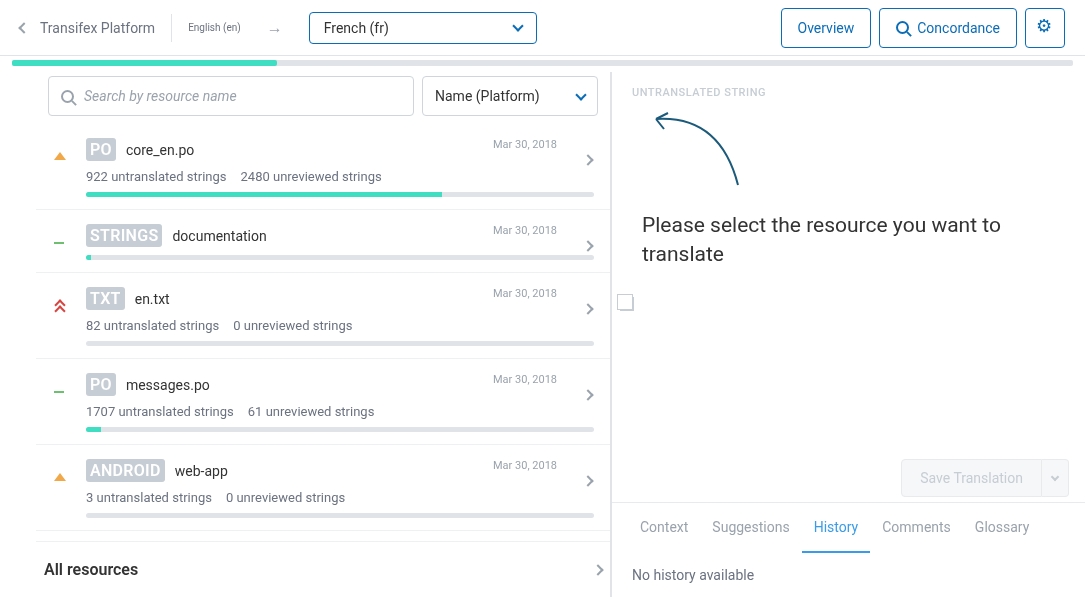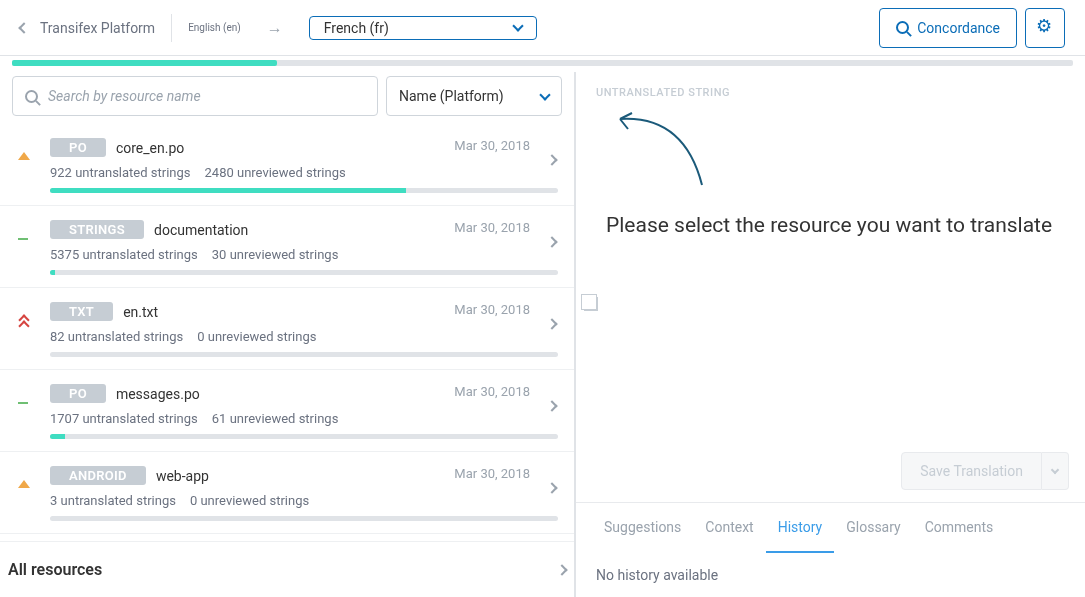--- a/index.html
+++ b/index.html
@@ -2,60 +2,60 @@
 <html><head>
 <meta charset="utf-8">
 <style>
 * { box-sizing: border-box; margin: 0; padding: 0; font-family: -apple-system, BlinkMacSystemFont, "Segoe UI", Roboto, sans-serif; }
 body { width: 1085px; height: 597px; overflow: hidden; background: #fff; color: #333; }
 .top-bar { height: 56px; border-bottom: 1px solid #e0e3e7; display: flex; align-items: center; padding: 0 20px; gap: 8px; }
 .breadcrumb { display: flex; align-items: center; gap: 12px; color: #6b7280; font-size: 14px; }
 .chev-left { width: 8px; height: 8px; border-left: 2px solid #9aa3ad; border-bottom: 2px solid #9aa3ad; transform: rotate(45deg); display: inline-block; }
 .divider { width: 1px; height: 28px; background: #e0e3e7; margin: 0 8px; }
 .arrow-right { color: #9aa3ad; font-size: 16px; margin: 0 18px; }
-.lang-select { border: 1px solid #0b6db7; border-radius: 4px; height: 24px; width: 228px; display: flex; align-items: center; padding: 0 14px; color: #333; font-size: 14px; justify-content: space-between; }
+.lang-select { border: 1px solid #0b6db7; border-radius: 4px; height: 32px; width: 228px; display: flex; align-items: center; padding: 0 14px; color: #333; font-size: 14px; justify-content: space-between; }
 .chev-down { width: 8px; height: 8px; border-right: 2px solid #0b6db7; border-bottom: 2px solid #0b6db7; transform: rotate(45deg); display: inline-block; margin-bottom: 3px;}
 .spacer { flex: 1; }
 .btn { border: 1px solid #0b6db7; color: #0b6db7; border-radius: 4px; height: 40px; padding: 0 16px; display: flex; align-items: center; font-size: 14px; gap: 8px; background: #fff; }
 .btn-icon-only { width: 40px; justify-content: center; padding: 0; }
 .progress-top { height: 6px; background: #e0e3e7; margin: 4px 12px 6px; border-radius: 2px; position: relative; }
 .progress-top-fill { height: 100%; background: #3fddc1; border-radius: 2px; }
-.main { display: flex; height: calc(597px - 56px - 16px); }
+.main { display: flex; height: calc(597px - 56px - 16px); margin-left: 36px; }
 .left-panel { width: 576px; border-right: 2px solid #e0e3e7; display: flex; flex-direction: column; }
 .search-row { display: flex; gap: 8px; padding: 4px 12px 8px; }
 .search-box { flex: 1; border: 1px solid #cfd5db; border-radius: 4px; height: 40px; display: flex; align-items: center; padding: 0 12px; color: #9aa3ad; gap: 10px; }
 .search-input { border: none; outline: none; flex: 1; font-size: 14px; color: #333; }
 .search-input::placeholder { color: #9aa3ad; font-style: italic; }
 .sort-select { width: 176px; border: 1px solid #cfd5db; border-radius: 4px; height: 40px; display: flex; align-items: center; padding: 0 12px; font-size: 14px; justify-content: space-between; }
 .resource-list { flex: 1; overflow-y: auto; }
 .resource { border-bottom: 1px solid #eef0f2; padding: 14px 16px 12px 50px; position: relative; cursor: pointer; }
 .resource .status-icon { position: absolute; left: 18px; top: 28px; }
 .resource .chev-right { position: absolute; right: 18px; top: 32px; width: 8px; height: 8px; border-right: 2px solid #9aa3ad; border-top: 2px solid #9aa3ad; transform: rotate(45deg);}
 .resource-head { display: flex; align-items: center; gap: 10px; }
-.badge { background: #c6cdd4; color: #fff; font-size: 13px; font-weight: 600; padding: 2px 19px; border-radius: 3px; letter-spacing: 0.3px; }
+.badge { background: #c6cdd4; color: #fff; font-size: 16px; font-weight: 600; padding: 2px 4px; border-radius: 3px; letter-spacing: 0.3px; }
 .res-name { font-size: 14px; color: #333; }
-.res-date { position: absolute; right: 44px; top: 14px; color: #9aa3ad; font-size: 13px; }
+.res-date { position: absolute; right: 53px; top: 14px; color: #9aa3ad; font-size: 11px; }
 .res-stats { color: #6b7280; font-size: 13px; margin-top: 8px; display: flex; gap: 14px; }
 .res-bar { height: 5px; background: #e0e3e7; border-radius: 3px; margin-top: 8px; position: relative; overflow: hidden; }
 .res-bar-fill { height: 100%; background: #3fddc1; }
 .status-up { width: 0; height: 0; border-left: 6px solid transparent; border-right: 6px solid transparent; border-bottom: 8px solid #f0a848; }
 .status-dbl-up { position: relative; width: 12px; height: 14px; }
 .status-dbl-up::before, .status-dbl-up::after { content:''; position: absolute; left: 2px; width: 6px; height: 6px; border-left: 2px solid #d64541; border-top: 2px solid #d64541; transform: rotate(45deg);}
 .status-dbl-up::before { top: 0; }
 .status-dbl-up::after { top: 6px; }
 .status-minus { width: 10px; height: 2px; background: #6fbf73; margin-top: 4px;}
 .all-resources { padding: 18px 8px; font-weight: 600; font-size: 16px; display: flex; justify-content: space-between; align-items: center; border-top: 1px solid #eef0f2; }
 .all-resources .chev-right-g { width: 8px; height: 8px; border-right: 2px solid #9aa3ad; border-top: 2px solid #9aa3ad; transform: rotate(45deg); }
 .right-panel { flex: 1; position: relative; display: flex; flex-direction: column; }
 .untrans-label { color: #c6cdd4; font-size: 11px; letter-spacing: 0.5px; padding: 14px 20px 6px; font-weight: 500;}
 .arrow-svg { margin-left: 28px; }
 .copy-icon { position: absolute; left: 8px; top: 225px; width: 14px; height: 14px; border: 1px solid #c6cdd4; }
 .copy-icon::after { content:''; position:absolute; width:14px; height:14px; border:1px solid #c6cdd4; left:-4px; top:-4px; background:#fff; }
 .prompt-text { font-size: 21px; color: #333; padding: 16px 30px 0 30px; line-height: 1.4; }
-.save-btn-wrap { position: absolute; right: 16px; bottom: 107px; display: flex; }
+.save-btn-wrap { position: absolute; right: 16px; bottom: 100px; display: flex; }
 .save-btn { border: 1px solid #e8eaed; background: #f6f7f8; color: #c6cdd4; font-size: 14px; padding: 10px 18px; border-radius: 4px 0 0 4px; }
 .save-btn-dd { border: 1px solid #e8eaed; border-left: none; background: #f6f7f8; color: #c6cdd4; padding: 10px 10px; border-radius: 0 4px 4px 0; display:flex; align-items:center;}
 .save-chev { width: 6px; height: 6px; border-right: 2px solid #c6cdd4; border-bottom: 2px solid #c6cdd4; transform: rotate(45deg); margin-bottom:2px;}
 .tabs { display: flex; border-top: 1px solid #e8eaed; padding: 0 16px; margin-top: auto; }
 .tab { padding: 16px 12px; color: #9aa3ad; font-size: 14px; cursor: pointer; border-bottom: 2px solid transparent; }
 .tab.active { color: #3a9ce8; border-bottom-color: #3a9ce8; }
 .tab-content { padding: 14px 20px; color: #6b7280; font-size: 14px; }
 .mag-icon { width: 13px; height: 13px; border: 2px solid currentColor; border-radius: 50%; position: relative; display:inline-block; }
 .mag-icon::after { content:''; position:absolute; width:6px; height:2px; background: currentColor; bottom:-3px; right:-5px; transform: rotate(45deg); }
 .gear-icon { width: 16px; height: 16px; position: relative; display:inline-block; }
@@ -71,20 +71,23 @@
   </div>
   <div class="divider"></div>
   <span style="color:#6b7280;font-size:10px;">English (en)</span>
   <span class="arrow-right">→</span>
   <div class="lang-select">
     <span>French (fr)</span>
     <span class="chev-down"></span>
   </div>
   <div class="spacer"></div>
   <button class="btn">
+    <span>Overview</span>
+  </button>
+  <button class="btn">
     <span class="mag-icon" style="color:#0b6db7;"></span>
     <span>Concordance</span>
   </button>
   <button class="btn btn-icon-only">
     <span class="gear-icon" style="color:#0b6db7;"></span>
   </button>
 </div>
 
 <div class="progress-top">
   <div class="progress-top-fill" id="global-progress-fill" style="width: 25%;"></div>
@@ -123,24 +126,20 @@
   </div>
         <div class="resource">
     <div class="status-icon">
             <div class="status-minus"></div>
           </div>
     <div class="resource-head">
       <span class="badge">STRINGS</span>
       <span class="res-name">documentation</span>
     </div>
     <div class="res-date">Mar 30, 2018</div>
-    <div class="res-stats">
-      <span>5375 untranslated strings</span>
-      <span>30 unreviewed strings</span>
-    </div>
     <div class="res-bar">
       <div class="res-bar-fill" style="width:1%"></div>
     </div>
     <div class="chev-right"></div>
   </div>
         <div class="resource">
     <div class="status-icon">
             <div class="status-dbl-up"></div>
           </div>
     <div class="resource-head">
@@ -210,21 +209,21 @@
     <div class="prompt-text">Please select the resource you want to translate</div>
     <div class="save-btn-wrap">
       <button class="save-btn">
         <span>Save Translation</span>
       </button>
       <button class="save-btn-dd">
         <span class="save-chev"></span>
       </button>
     </div>
     <div class="tabs">
+      <div class="tab">Context</div>
       <div class="tab">Suggestions</div>
-      <div class="tab">Context</div>
       <div class="tab active">History</div>
+      <div class="tab">Comments</div>
       <div class="tab">Glossary</div>
-      <div class="tab">Comments</div>
     </div>
     <div class="tab-content">No history available</div>
   </div>
 </div>
 
 </body></html>

